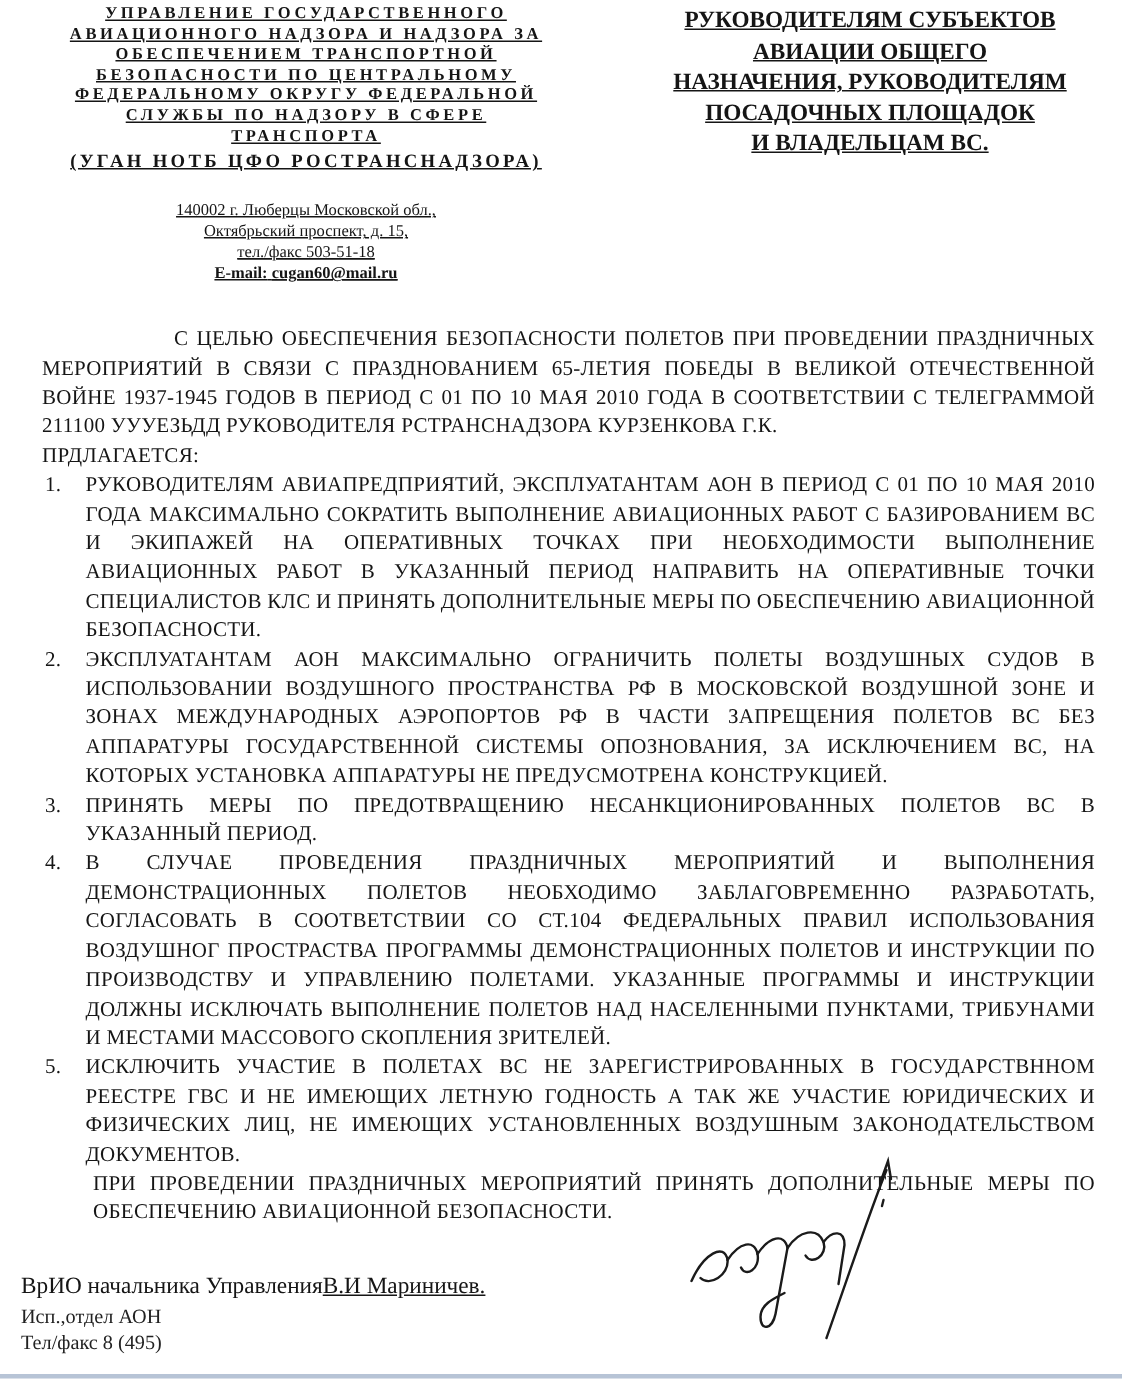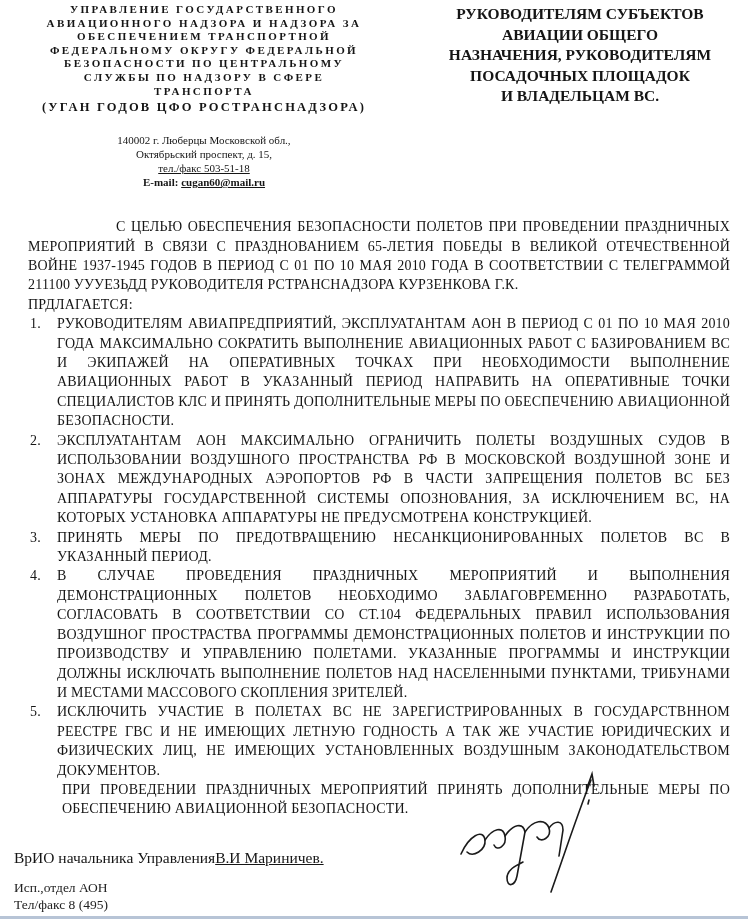--- a/index.html
+++ b/index.html
@@ -5,21 +5,21 @@
   html,body{margin:0;padding:0;}
   body{
     width:748px;height:919px;background:#f6f6f4;
     font-family:"Liberation Serif",serif;color:#151515;
     position:relative;overflow:hidden;
   }
   .page{
     position:relative;width:748px;height:919px;background:#ffffff;
   }
   
-  .header{display:flex;padding-top:3px;}
+  .header{display:flex;padding-top:3px;text-decoration:underline;}
   .letterhead{width:408px;text-align:center;}
   .org-line{
     font-weight:bold;font-size:11px;line-height:13.6px;letter-spacing:2.4px;
   }
   .org-abbr{
     font-weight:bold;font-size:12.5px;line-height:16px;letter-spacing:2.2px;margin-top:1px;
   }
   .address{font-size:11px;line-height:14px;margin-top:18px;}
   .u{text-decoration:underline;}
   .bold{font-weight:bold;}
@@ -50,43 +50,43 @@
   .sig-row{
     display:flex;justify-content:flex-start;align-items:flex-start;
     margin:30px 10px 0 14px;font-size:15.5px;
   }
   .sig-name{margin-right:4px;text-decoration:underline;}
   .signature-svg{
     position:absolute;left:455px;top:758px;width:210px;height:140px;
   }
   
   .footer{
-    position:absolute;left:14px;bottom:6px;
+    position:absolute;left:14px;bottom:16px;
     font-size:13.5px;line-height:17px;color:#222;
   }
   .bottom-line{
     position:absolute;left:0;bottom:0;width:748px;height:3px;background:#b7c4d6;
   }
 </style>
 </head>
 <body>
 
 <div class="page">
 
   <div class="header">
     <div class="letterhead">
       <div>
         <div class="org-line">УПРАВЛЕНИЕ ГОСУДАРСТВЕННОГО</div>
         <div class="org-line">АВИАЦИОННОГО НАДЗОРА И НАДЗОРА ЗА</div>
         <div class="org-line">ОБЕСПЕЧЕНИЕМ ТРАНСПОРТНОЙ</div>
+        <div class="org-line">БЕЗОПАСНОСТИ ПО ЦЕНТРАЛЬНОМУ</div>
         <div class="org-line">ФЕДЕРАЛЬНОМУ ОКРУГУ ФЕДЕРАЛЬНОЙ</div>
-        <div class="org-line">БЕЗОПАСНОСТИ ПО ЦЕНТРАЛЬНОМУ</div>
         <div class="org-line">СЛУЖБЫ ПО НАДЗОРУ В СФЕРЕ</div>
         <div class="org-line">ТРАНСПОРТА</div>
-        <div class="org-abbr">(УГАН ГОДОВ ЦФО РОСТРАНСНАДЗОРА)</div>
+        <div class="org-abbr">(УГАН НОТБ ЦФО РОСТРАНСНАДЗОРА)</div>
       </div>
       <div class="address">
         <div>140002 г. Люберцы Московской обл.,</div>
         <div>Октябрьский проспект, д. 15,</div>
         <div class="u">тел./факс 503-51-18</div>
         <div>
           <span class="bold">E-mail:</span>
           <span class="bold u">cugan60@mail.ru</span>
         </div>
       </div>

